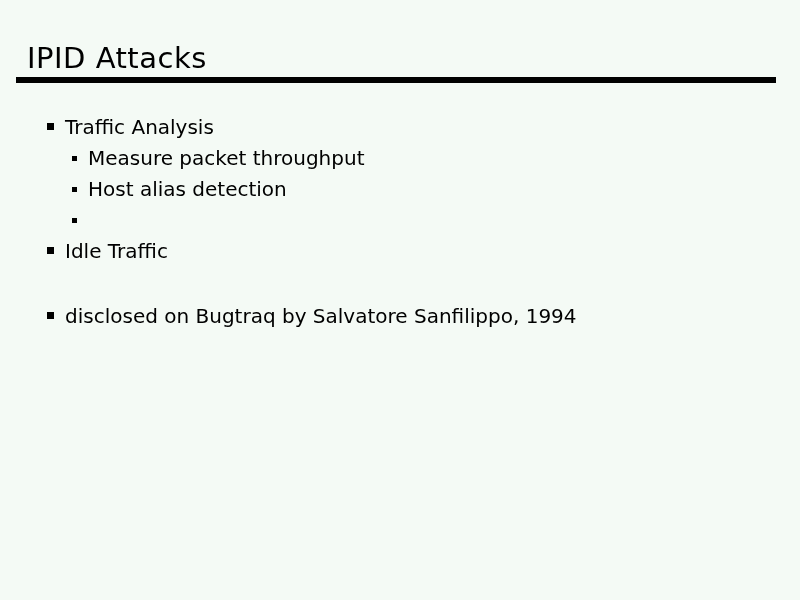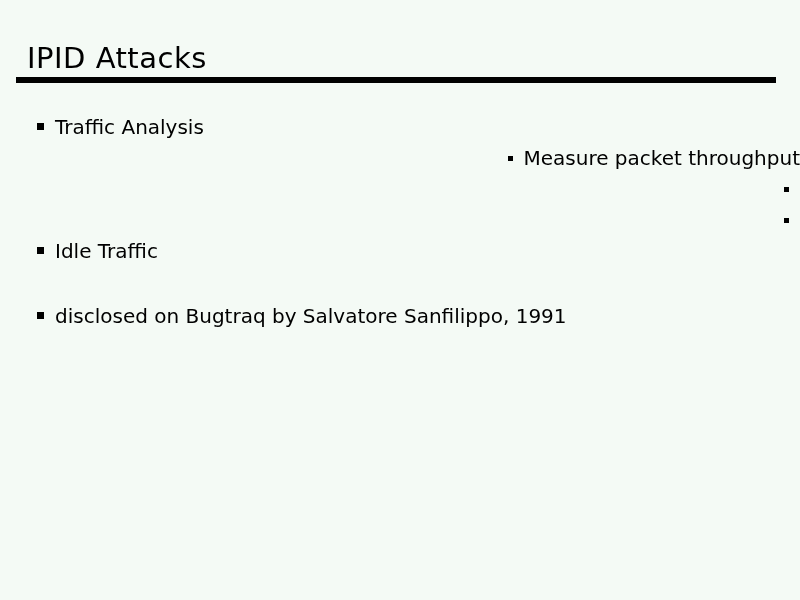--- a/index.html
+++ b/index.html
@@ -43,22 +43,22 @@
     top: 111px;
     right: 0;
   }
   .row {
     display: flex;
     align-items: center;
     height: 31px;
     font-size: 20px;
     white-space: nowrap;
   }
-  .row.l1 { padding-left: 37px; }
-  .row.l2 { padding-left: 92px; justify-content: flex-end; }
+  .row.l1 { padding-left: 47px; }
+  .row.l2 { padding-left: 72px; }
   .bullet {
     display: inline-block;
     background: #000000;
     flex: 0 0 auto;
   }
   .row.l1 .bullet {
     width: 7px;
     height: 7px;
     margin-right: 11px;
   }
@@ -88,32 +88,33 @@
       <span>Traffic Analysis</span>
     </div>
 
     <div class="row l2">
       <span class="bullet"></span>
       <span>Measure packet throughput</span>
     </div>
 
     <div class="row l2">
       <span class="bullet"></span>
+      <span>Host alias detection</span>
     </div>
 
     <div class="row l2">
       <span class="bullet"></span>
     </div>
 
     <div class="row l1">
       <span class="bullet"></span>
       <span>Idle Traffic</span>
     </div>
 
     <div class="spacer"></div>
 
     <div class="row l1">
       <span class="bullet"></span>
-      <span>disclosed on Bugtraq by Salvatore Sanfilippo, 1991</span>
+      <span>disclosed on Bugtraq by Salvatore Sanfilippo, 1994</span>
     </div>
 
   </div>
 </div>
 
 </body></html>

